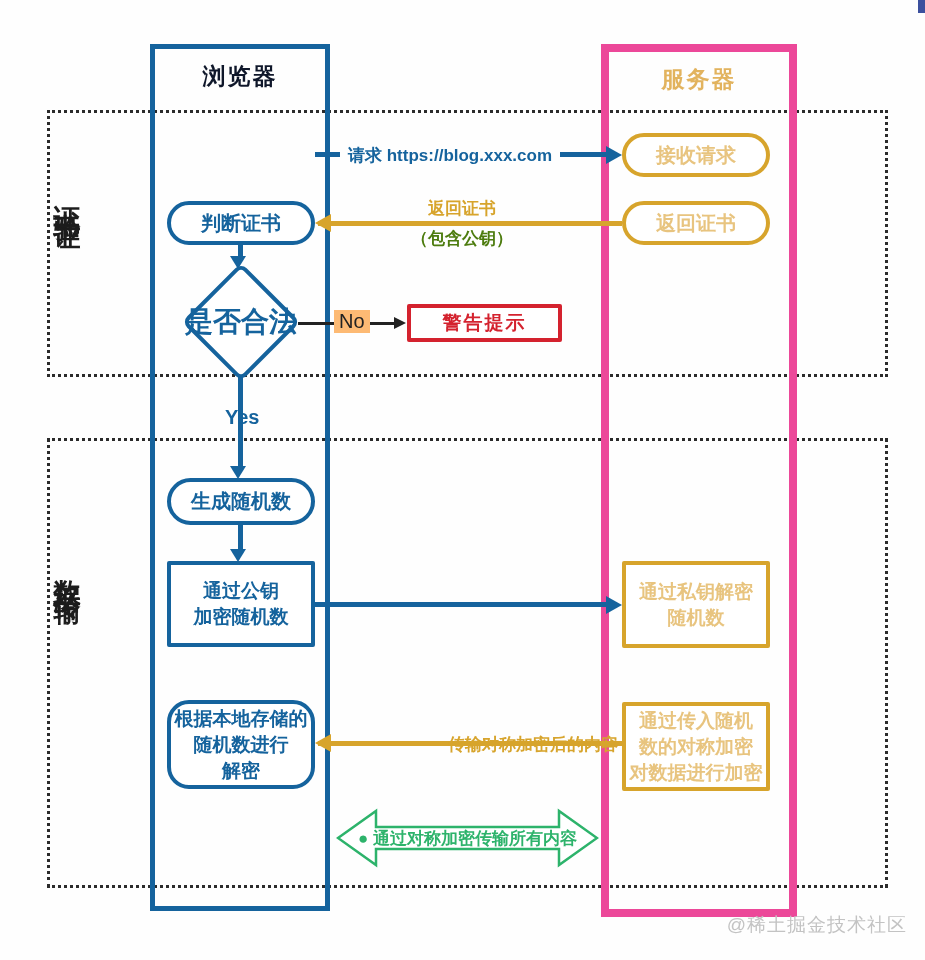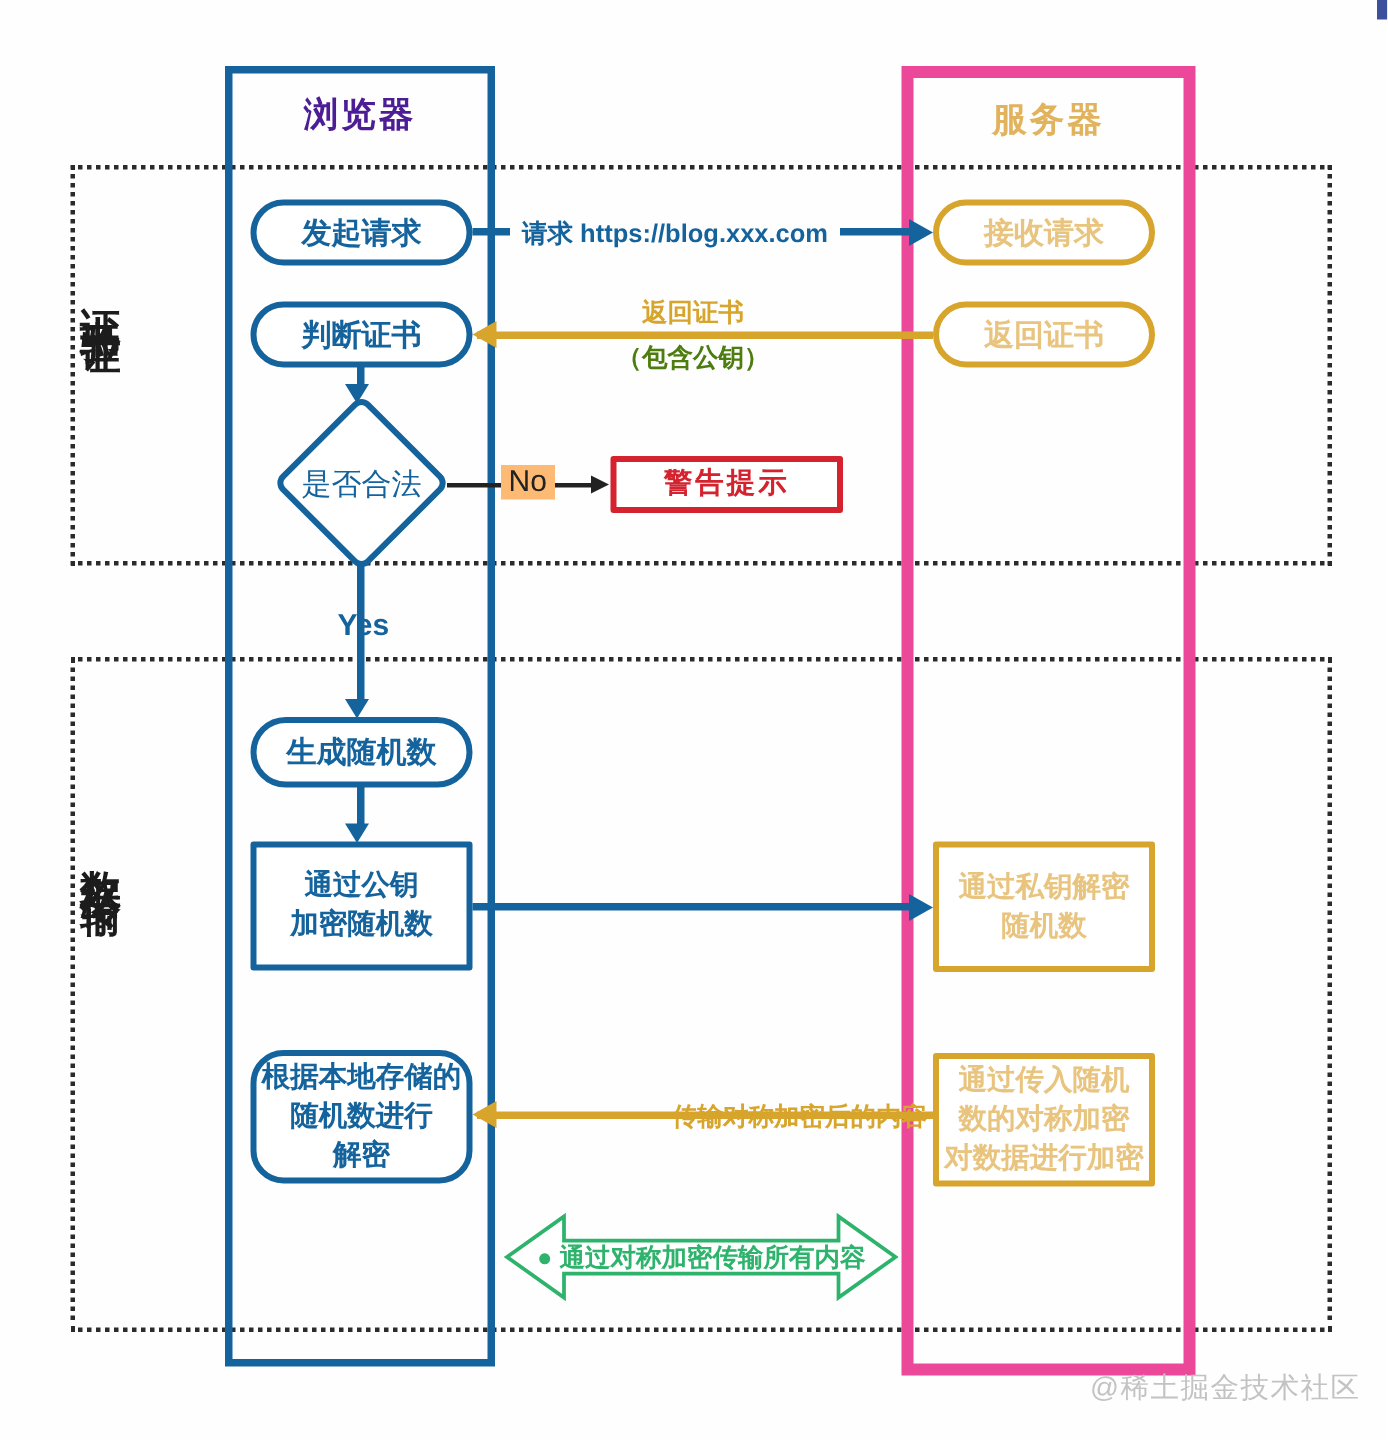--- a/index.html
+++ b/index.html
@@ -16,21 +16,21 @@
           font-size:27px;font-weight:700;color:#1c1c1c;letter-spacing:6px;line-height:30px;}
   .vlabel-cert{left:52px;top:183px;}
   .vlabel-data{left:52px;top:558px;}
 
   
   .lane{position:absolute;top:44px;height:857px;background:transparent;}
   .lane-blue{left:150px;width:170px;border:5px solid #15639d;}
   .lane-yellow{left:601px;width:180px;border:8px solid #ec4899;}
   .lane-title{position:absolute;top:12px;left:0;width:100%;text-align:center;
               font-size:23px;font-weight:700;letter-spacing:2px;}
-  .lane-blue .lane-title{color:#4c1d95;}
+  .lane-blue .lane-title{color:#0f172a;}
   .lane-yellow .lane-title{color:#e2b35e;}
 
   
   .node{position:absolute;display:flex;align-items:center;justify-content:center;
         text-align:center;background:#ffffff;font-weight:700;white-space:pre-line;z-index:3;}
   .node-blue{border:4px solid #15639d;color:#15639d;}
   .node-yellow{border:4px solid #d7a42c;color:#e8c47f;}
   .rounded{border-radius:24px;font-size:20px;}
   .rect{border-radius:2px;font-size:19px;line-height:26px;}
   .n-initiate{left:167px;top:133px;width:140px;height:36px;}
@@ -44,21 +44,21 @@
   .n-symencrypt{left:622px;top:702px;width:140px;height:81px;}
   .n-warning{left:407px;top:304px;width:147px;height:30px;border:4px solid #d4222e;
              color:#d4222e;font-size:19px;letter-spacing:2px;}
 
   
   .diamond{position:absolute;left:185px;top:266px;width:112px;height:112px;z-index:3;}
   .diamond-shape{position:absolute;left:50%;top:50%;width:76px;height:76px;
                  transform:translate(-50%,-50%) rotate(45deg);
                  border:4.5px solid #15639d;border-radius:8px;background:#fff;}
   .diamond-text{position:absolute;inset:0;display:flex;align-items:center;justify-content:center;
-                color:#15639d;font-size:20px;font-weight:400;}
+                color:#15639d;font-size:28px;font-weight:700;}
 
   
   .hline,.vline{position:absolute;z-index:1;}
   .hline{height:5px;}
   .vline{width:5px;}
   .blue-fill{background:#15639d;}
   .gold-fill{background:#d7a42c;}
   .black-line{height:2.5px;background:#222;}
   .head{position:absolute;width:0;height:0;z-index:2;}
   .head-right-blue{border-top:9px solid transparent;border-bottom:9px solid transparent;border-left:16px solid #15639d;}
@@ -116,21 +116,20 @@
 
   <div class="vline blue-fill" style="left:238px;top:517px;height:33px;"></div>
   <div class="head head-down-blue" style="left:230px;top:549px;"></div>
 
   <div class="hline blue-fill" style="left:315px;top:602px;width:293px;"></div>
   <div class="head head-right-blue" style="left:606px;top:596px;"></div>
 
   <div class="hline gold-fill" style="left:318px;top:741px;width:304px;"></div>
   <div class="head head-left-gold" style="left:315px;top:734px;"></div>
 
-  <div class="node node-blue rounded n-initiate">发起请求</div>
   <div class="node node-blue rounded n-judge">判断证书</div>
   <div class="diamond">
     <div class="diamond-shape"></div>
     <div class="diamond-text">是否合法</div>
   </div>
   <div class="node node-blue rounded n-genrandom">生成随机数</div>
   <div class="node node-blue rect n-encryptpub">通过公钥
 加密随机数</div>
   <div class="node node-blue rect n-decryptlocal">根据本地存储的
 随机数进行

